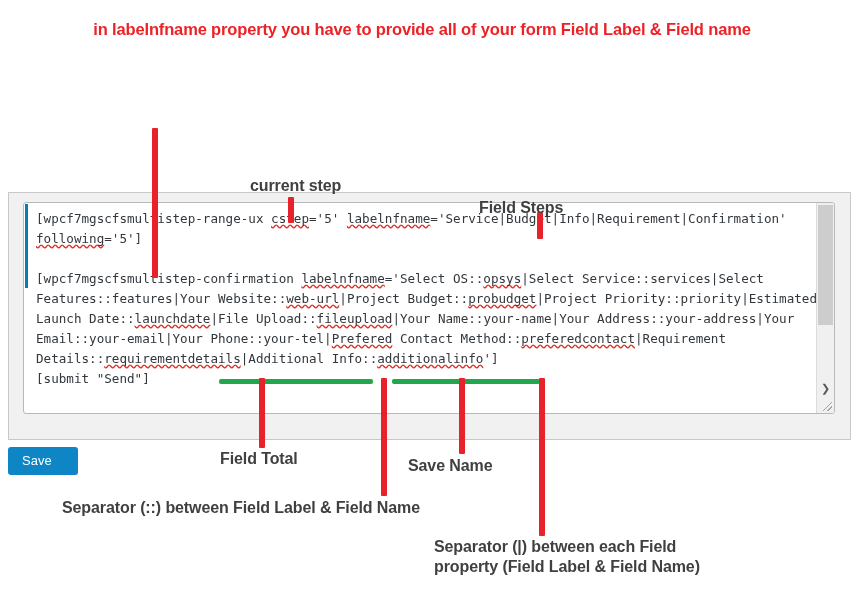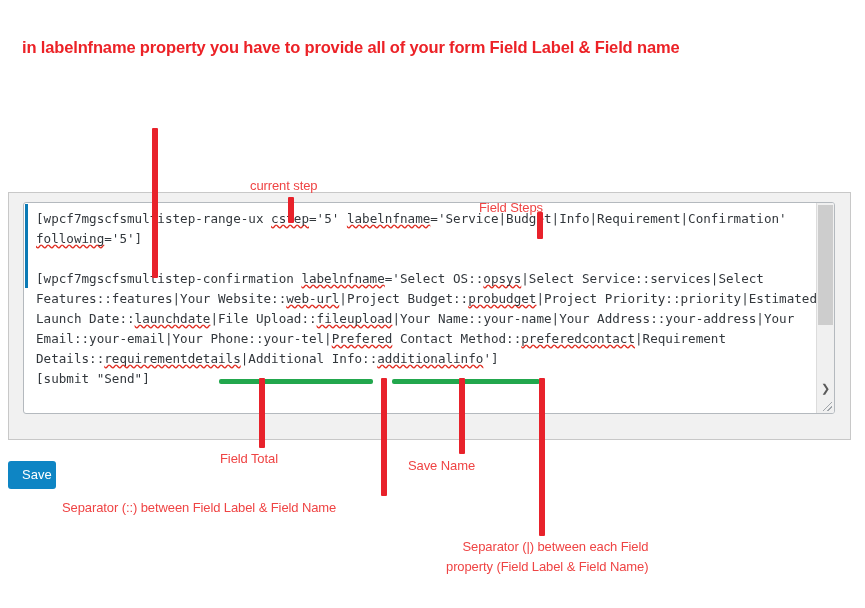--- a/index.html
+++ b/index.html
@@ -26,21 +26,22 @@
   .instr-para {
     color: #ec2227;
     font-family: "Liberation Sans", sans-serif;
     font-weight: bold;
     font-size: 16.5px;
     line-height: 22px;
     margin: 0;
     letter-spacing: -0.15px;
   }
   .instr-para.second {
-    margin-top: 22px;
+    margin-top: 4px;
+    text-align: center;
   }
 
   
   #editor-panel {
     position: absolute;
     left: 8px;
     top: 192px;
     width: 843px;
     height: 248px;
     background: #f1f1f1;
@@ -124,48 +125,48 @@
     height: 9px;
     background:
       linear-gradient(135deg, transparent 0 45%, #a0a5aa 45% 55%, transparent 55% 100%),
       linear-gradient(135deg, transparent 0 72%, #a0a5aa 72% 82%, transparent 82% 100%);
   }
 
   
   #save-button {
     position: absolute;
     left: 8px;
-    top: 461px;
+    top: 447px;
     background: #0e85c4;
     color: #ffffff;
     border: none;
     border-radius: 3px;
     font-family: "Liberation Sans", sans-serif;
     font-size: 13px;
-    padding: 6px 4px 7px 14px;
+    padding: 6px 26px 7px 14px;
     cursor: pointer;
   }
 
   
   .annot {
     position: absolute;
-    color: #ef4444;
-    font-family: "Liberation Sans", sans-serif;
-    font-weight: normal;
-    font-size: 13px;
+    color: #404040;
+    font-family: "Liberation Sans", sans-serif;
+    font-weight: bold;
+    font-size: 16px;
     line-height: 20px;
     letter-spacing: -0.1px;
     white-space: pre;
   }
   #annot-current-step { left: 250px; top: 176px; }
   #annot-total-steps  { left: 479px; top: 198px; }
   #annot-field-label  { left: 220px; top: 449px; }
   #annot-field-name   { left: 408px; top: 456px; }
   #annot-sep-colon    { left: 62px;  top: 498px; }
-  #annot-sep-pipe     { left: 446px; top: 537px; white-space: pre-line; text-align: right; }
+  #annot-sep-pipe     { left: 434px; top: 537px; white-space: pre-line; }
 
   
   .marker {
     position: absolute;
     background: #e8222b;
     width: 6px;
     border-radius: 1px;
   }
   #marker-labelnfname  { left: 152px; top: 128px;  height: 150px; }
   #marker-cstep        { left: 288px; top: 197px;  height: 26px;  }

